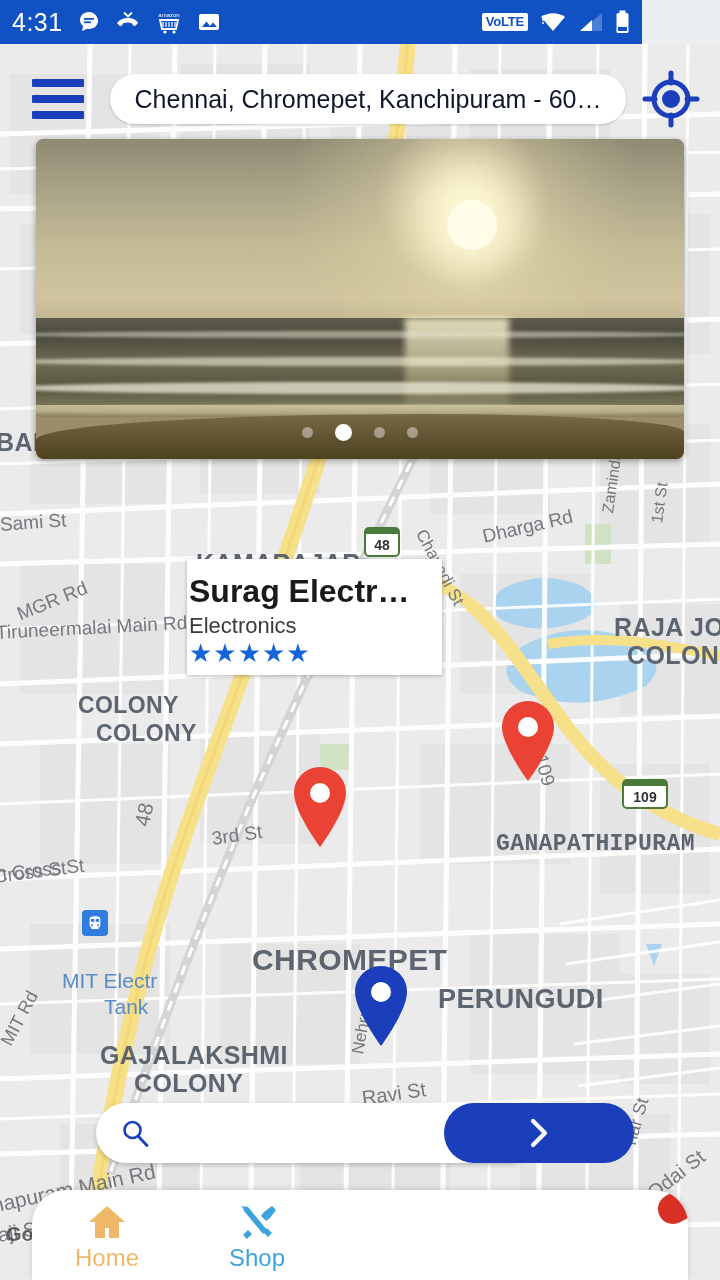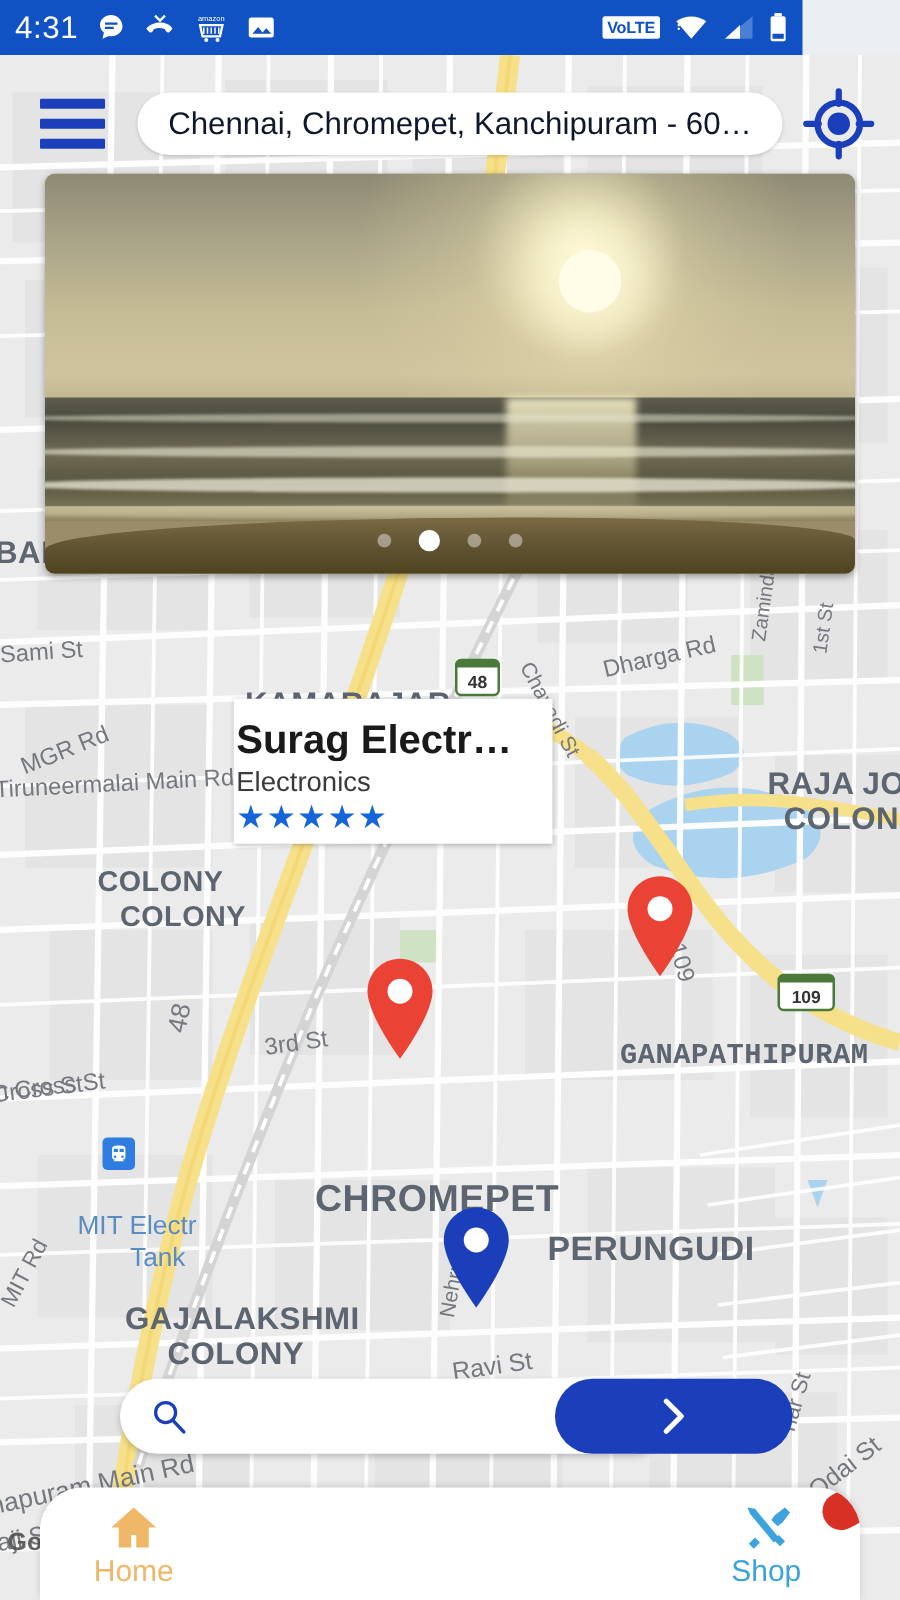--- a/index.html
+++ b/index.html
@@ -165,21 +165,21 @@
   .search-go {
     position: absolute; right: 0; top: 0; width: 190px; height: 60px;
     background: #1b3fbb; border-radius: 30px; border: none; cursor: pointer;
     display: flex; align-items: center; justify-content: center;
   }
 
   
   .bottomnav {
     position: absolute; left: 32px; bottom: 0; width: 656px; height: 90px;
     background: #fff; border-radius: 34px 34px 0 0; z-index: 50;
-    display: flex; align-items: flex-start; justify-content: space-between;
+    display: flex; align-items: flex-start; justify-content: flex-start;
     padding-top: 12px; box-shadow: 0 -1px 6px rgba(0,0,0,.14);
     overflow: hidden;
   }
   .navitem {
     display: flex; flex-direction: column; align-items: center; gap: 4px;
     width: 150px; cursor: pointer;
   }
   .navlabel { font-size: 24px; line-height: 1; }
   .nav-active .navlabel { color: #eeb868; }
   .nav-idle .navlabel { color: #3da3dd; }

